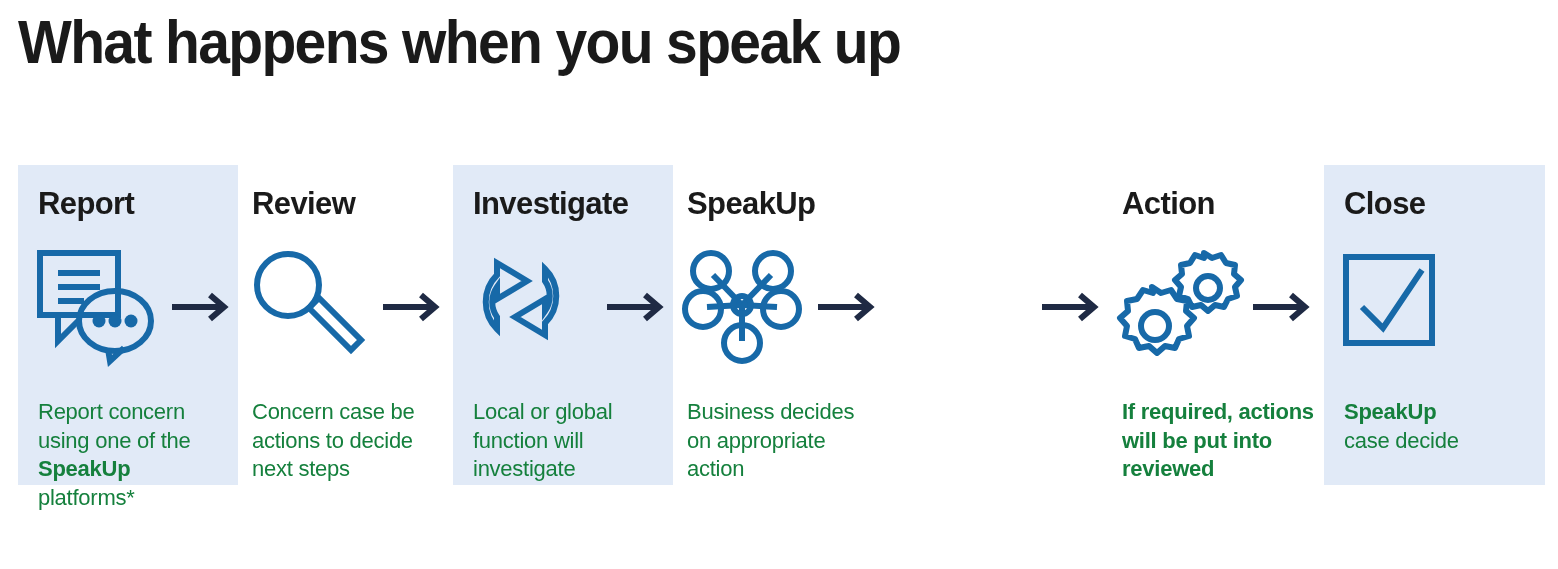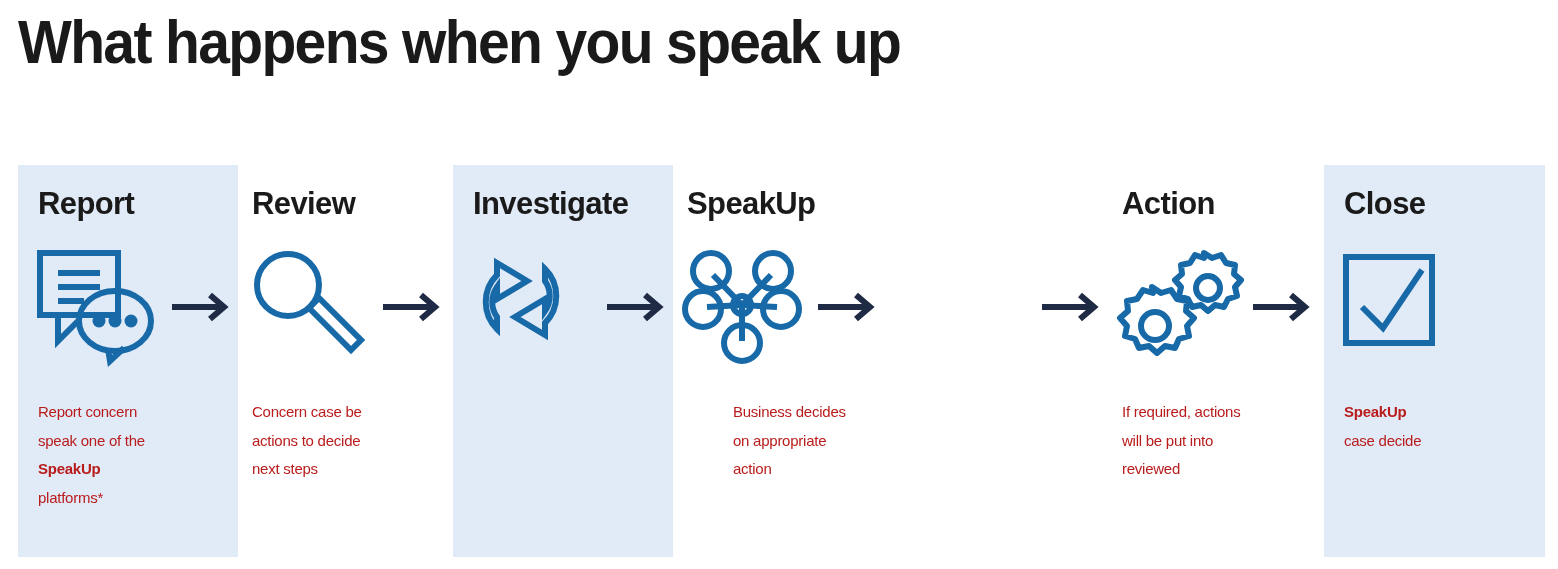--- a/index.html
+++ b/index.html
@@ -36,21 +36,21 @@
   #steps {
     position: absolute;
     left: 0;
     top: 165px;
     width: 1558px;
     height: 388px;
   }
   .step {
     position: absolute;
     top: 0;
-    height: 392px;
+    height: 320px;
     box-sizing: border-box;
   }
   .step.shaded {
     background: #e1eaf7;
   }
   .step-title {
     position: absolute;
     left: 20px;
     top: 22px;
     font-size: 31px;
@@ -71,23 +71,23 @@
     display: block;
     width: 100%;
     height: 100%;
     overflow: visible;
   }
   .step-desc {
     position: absolute;
     left: 20px;
     top: 233px;
     width: 205px;
-    font-size: 15px;
+    font-size: 22px;
     line-height: 28.5px;
-    color: #b91c1c;
+    color: #15803d;
     letter-spacing: -0.25px;
   }
   .step-desc b {
     font-weight: 700;
   }
   .step-arrow {
     position: absolute;
     width: 60px;
     height: 34px;
     top: 125px;
@@ -118,21 +118,21 @@
           <line x1="22" y1="52" x2="48" y2="52" stroke="#1769a8" stroke-width="6"></line>
           <ellipse cx="79" cy="72" rx="36" ry="30" fill="none" stroke="#1769a8" stroke-width="6"></ellipse>
           <path d="M72 100 L74 112 L88 99" fill="none" stroke="#1769a8" stroke-width="6" stroke-linejoin="miter"></path>
           <circle cx="63" cy="72" r="6.5" fill="#1769a8"></circle>
           <circle cx="79" cy="72" r="6.5" fill="#1769a8"></circle>
           <circle cx="95" cy="72" r="6.5" fill="#1769a8"></circle>
         </svg>
       </div>
       <div class="step-desc">
         <span>Report concern</span><br>
-        <span>speak one of the</span><br>
+        <span>using one of the</span><br>
         <b>SpeakUp</b><br>
         <span>platforms*</span>
       </div>
     </div>
     <div class="step-arrow" style="left:172px;">
       <svg viewBox="0 0 60 34">
         <line x1="0" y1="17" x2="48" y2="17" stroke="#1f2a44" stroke-width="6"></line>
         <polyline points="38,5 52,17 38,29" fill="none" stroke="#1f2a44" stroke-width="6" stroke-linejoin="miter" stroke-linecap="butt"></polyline>
       </svg>
     </div>
@@ -160,20 +160,25 @@
 
     <div class="step shaded" style="left:453px; width:220px;">
       <div class="step-title">Investigate</div>
       <div class="step-icon">
         <svg viewBox="0 0 118 112">
           <g fill="none" stroke="#1769a8" stroke-width="6" stroke-linejoin="miter">
             <path d="M26 80 A38 38 0 0 1 26 26 L26 14 L56 32 L26 50 L26 38 A26 26 0 0 0 26 68 Z"></path>
             <path d="M74 20 A38 38 0 0 1 74 74 L74 86 L44 68 L74 50 L74 62 A26 26 0 0 0 74 32 Z"></path>
           </g>
         </svg>
+      </div>
+      <div class="step-desc">
+        <span>Local or global</span><br>
+        <span>function will</span><br>
+        <span>investigate</span>
       </div>
     </div>
     <div class="step-arrow" style="left:607px;">
       <svg viewBox="0 0 60 34">
         <line x1="0" y1="17" x2="48" y2="17" stroke="#1f2a44" stroke-width="6"></line>
         <polyline points="38,5 52,17 38,29" fill="none" stroke="#1f2a44" stroke-width="6" stroke-linejoin="miter" stroke-linecap="butt"></polyline>
       </svg>
     </div>
 
     <div class="step" style="left:685px; width:203px;">
@@ -188,21 +193,21 @@
             <line x1="57" y1="56" x2="57" y2="92"></line>
             <circle cx="26" cy="22" r="18"></circle>
             <circle cx="88" cy="22" r="18"></circle>
             <circle cx="18" cy="60" r="18"></circle>
             <circle cx="96" cy="60" r="18"></circle>
             <circle cx="57" cy="94" r="18"></circle>
             <circle cx="57" cy="56" r="9"></circle>
           </g>
         </svg>
       </div>
-      <div class="step-desc" style="left:2px; width:200px;margin-left:46px;">
+      <div class="step-desc" style="left:2px; width:200px;">
         <span>Business decides</span><br>
         <span>on appropriate</span><br>
         <span>action</span>
       </div>
     </div>
     <div class="step-arrow" style="left:818px;">
       <svg viewBox="0 0 60 34">
         <line x1="0" y1="17" x2="48" y2="17" stroke="#1f2a44" stroke-width="6"></line>
         <polyline points="38,5 52,17 38,29" fill="none" stroke="#1f2a44" stroke-width="6" stroke-linejoin="miter" stroke-linecap="butt"></polyline>
       </svg>
@@ -220,21 +225,21 @@
       <div class="step-icon" style="left:0px;">
         <svg viewBox="0 0 118 112">
           <g fill="none" stroke="#1769a8" stroke-width="6" stroke-linejoin="round">
             <path d="M84 4 l8 5 l9 -3 l5 8 l9 2 l-1 9 l7 6 l-6 7 l2 9 l-9 3 l-4 8 l-9 -2 l-7 6 l-7 -6 l-9 2 l-4 -8 l-9 -3 l2 -9 l-6 -7 l7 -6 l-1 -9 l9 -2 l5 -8 l9 3 Z"></path>
             <circle cx="88" cy="39" r="12"></circle>
             <path d="M32 38 l9 6 l10 -3 l6 9 l10 2 l-1 10 l8 7 l-7 8 l2 10 l-10 3 l-4 9 l-10 -2 l-8 7 l-8 -7 l-10 2 l-4 -9 l-10 -3 l2 -10 l-7 -8 l8 -7 l-1 -10 l10 -2 l6 -9 l10 3 Z"></path>
             <circle cx="35" cy="77" r="14"></circle>
           </g>
         </svg>
       </div>
-      <div class="step-desc" style="left:2px; width:205px;">
+      <div class="step-desc" style="left:2px; width:205px;font-weight:bold;">
         <span>If required, actions</span><br>
         <span>will be put into</span><br>
         <span>reviewed</span>
       </div>
     </div>
     <div class="step-arrow" style="left:1253px;">
       <svg viewBox="0 0 60 34">
         <line x1="0" y1="17" x2="48" y2="17" stroke="#1f2a44" stroke-width="6"></line>
         <polyline points="38,5 52,17 38,29" fill="none" stroke="#1f2a44" stroke-width="6" stroke-linejoin="miter" stroke-linecap="butt"></polyline>
       </svg>

